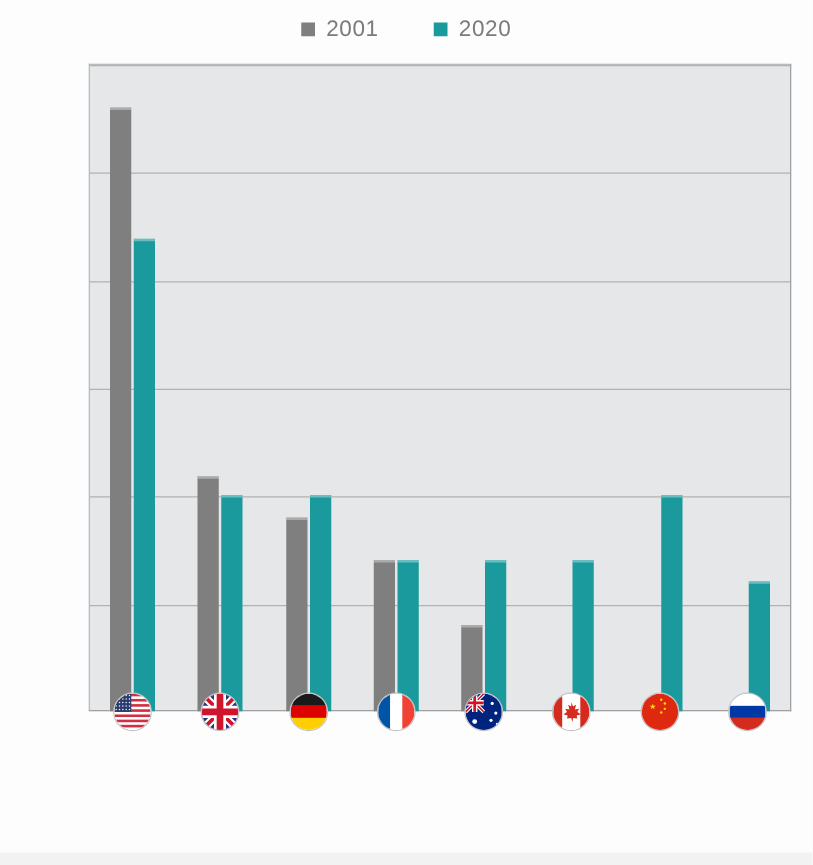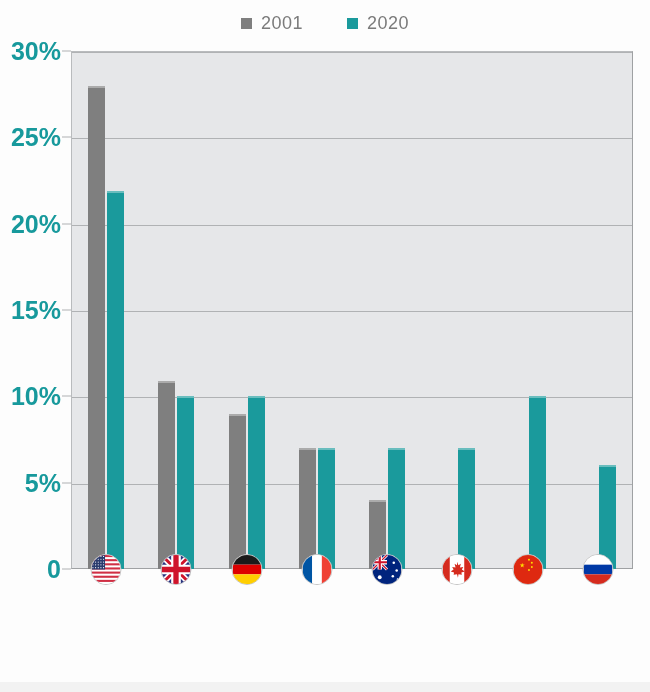--- a/index.html
+++ b/index.html
@@ -211,36 +211,20 @@
 
   <div class="plot-area" id="plot-area">
       <div class="gridline" style="top: 0px;"></div>
       <div class="gridline" style="top: 86.3333px;"></div>
       <div class="gridline" style="top: 172.667px;"></div>
       <div class="gridline" style="top: 259px;"></div>
       <div class="gridline" style="top: 345.333px;"></div>
       <div class="gridline" style="top: 431.667px;"></div>
     </div>
 
-  <div class="y-axis" id="y-axis">
-      <div class="y-tick" style="top: 0px;">30%</div>
-      <div class="y-tick-mark" style="top: 0px;"></div>
-      <div class="y-tick" style="top: 86.3333px;">25%</div>
-      <div class="y-tick-mark" style="top: 86.3333px;"></div>
-      <div class="y-tick" style="top: 172.667px;">20%</div>
-      <div class="y-tick-mark" style="top: 172.667px;"></div>
-      <div class="y-tick" style="top: 259px;">15%</div>
-      <div class="y-tick-mark" style="top: 259px;"></div>
-      <div class="y-tick" style="top: 345.333px;">10%</div>
-      <div class="y-tick-mark" style="top: 345.333px;"></div>
-      <div class="y-tick" style="top: 431.667px;">5%</div>
-      <div class="y-tick-mark" style="top: 431.667px;"></div>
-      <div class="y-tick" style="top: 518px;">0</div>
-      <div class="y-tick-mark" style="top: 518px;"></div>
-    </div>
 
   <div class="bars-layer" id="bars-layer">
       <div class="group" style="left: 17.125px; width: 36px;">
         <div class="bar s2001" style="height: 483.467px; background: rgb(127, 127, 127);">
           <span class="bar-cap"></span>
         </div>
         <div class="bar s2018" style="height: 378.14px; background: rgb(26, 154, 156);">
           <span class="bar-cap"></span>
         </div>
       </div>

